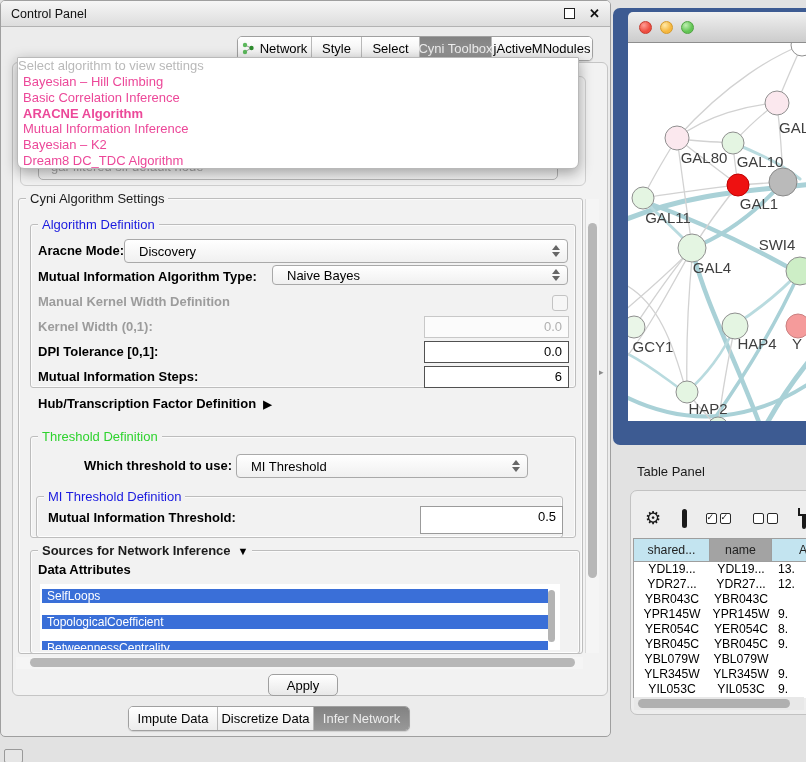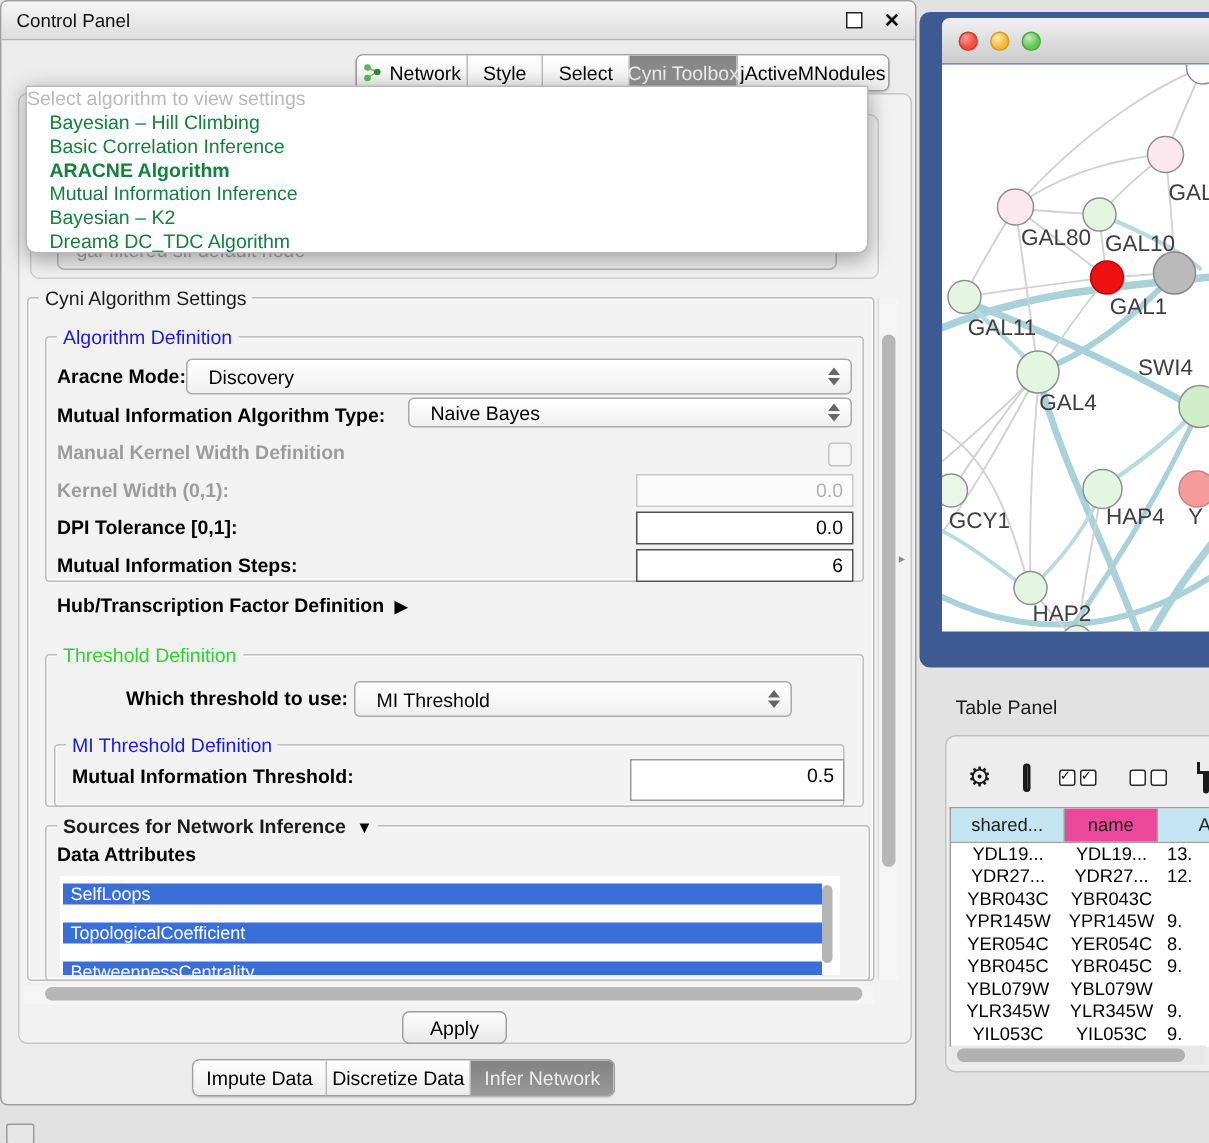--- a/index.html
+++ b/index.html
@@ -33,21 +33,21 @@
     border-radius:6px;box-sizing:border-box;z-index:1;}
   .sliver-combo{position:absolute;left:38px;top:154px;width:520px;height:26px;z-index:2;
     background:linear-gradient(#fdfdfd,#f0f0f0);border:1px solid #b5b5b5;border-radius:5px;box-sizing:border-box;
     font-size:13px;color:#a8a8a8;line-height:24px;padding-left:12px;overflow:hidden;}
 
   
   .algo-dropdown{position:absolute;left:17px;top:57px;width:562px;height:112px;background:#ffffff;
     border:1px solid #b9b9b9;border-radius:1px 1px 7px 7px;box-shadow:0 4px 14px rgba(0,0,0,.35);
     z-index:50;box-sizing:border-box;}
   .dd-prompt{font-size:13px;color:#b9b9b9;text-align:left;line-height:16px;}
-  .dd-item{font-size:13px;color:#15803d;line-height:15.8px;padding-left:15px;white-space:nowrap;}
+  .dd-item{font-size:13px;color:#ec4899;line-height:15.8px;padding-left:5px;white-space:nowrap;}
   .dd-item.sel{font-weight:700;}
 
   
   .groupbox{position:absolute;border:1px solid #bdbdbd;border-radius:3px;box-shadow:inset 0 0 0 1px rgba(255,255,255,.7);
     box-sizing:border-box;z-index:3;}
   .gtitle{position:absolute;font-size:13px;background:#f2f2f2;padding:0 4px;z-index:4;white-space:nowrap;}
   #cyni-group{left:18px;top:198px;width:565px;height:456px;}
   #cyni-title{left:26px;top:191px;color:#1c1c1c;}
   #algo-group{left:30px;top:224px;width:546px;height:164px;}
   #algo-title{left:38px;top:217px;color:#1a1adf;}
@@ -120,21 +120,21 @@
   .cb{width:9px;height:9px;border:1.5px solid #2a2a2a;border-radius:2px;margin-right:3px;position:relative;background:#fff;}
   .cb.checked::after{content:"✓";position:absolute;left:0px;top:-2px;font-size:9px;color:#111;}
   .page-icon{width:14px;height:17px;border:2px solid #1a1a1a;border-radius:2px;margin-left:21px;position:relative;background:#fff;}
   .page-icon::after{content:"";position:absolute;right:-2px;top:-2px;width:6px;height:6px;background:#ededed;
     border-left:2px solid #1a1a1a;border-bottom:2px solid #1a1a1a;}
 
   .tp-table{position:absolute;left:633px;top:538px;width:173px;height:159px;background:#fff;
     border-top:1px solid #9e9e9e;border-left:1px solid #9e9e9e;overflow:hidden;z-index:1;}
   .tp-header{display:flex;height:23px;border-bottom:1px solid #9e9e9e;box-sizing:border-box;}
   .tp-hcell{font-size:12.3px;color:#222;display:flex;align-items:center;justify-content:center;
-    border-right:1px solid #9e9e9e;box-sizing:border-box;background:#ec4899;overflow:hidden;}
+    border-right:1px solid #9e9e9e;box-sizing:border-box;background:#a3a3a3;overflow:hidden;}
   .tp-hcell.hl{background:#c3e4f0;}
   .tp-rows{height:133px;overflow:hidden;}
   .tp-row{display:flex;height:15px;line-height:15px;font-size:12.2px;color:#000;}
   .tp-cell{box-sizing:border-box;overflow:hidden;white-space:nowrap;}
   .tp-cell.c0{width:76px;text-align:center;}
   .tp-cell.c1{width:62px;text-align:center;}
   .tp-cell.c2{width:35px;text-align:left;padding-left:6px;}
   .tp-hscroll{position:absolute;left:634px;top:697px;width:170px;height:13px;background:#e8e8e8;z-index:3;}
   .tp-hscroll .thumb{position:absolute;left:4px;top:2px;width:152px;height:9px;background:#b0b0b0;border-radius:5px;}
 </style>

